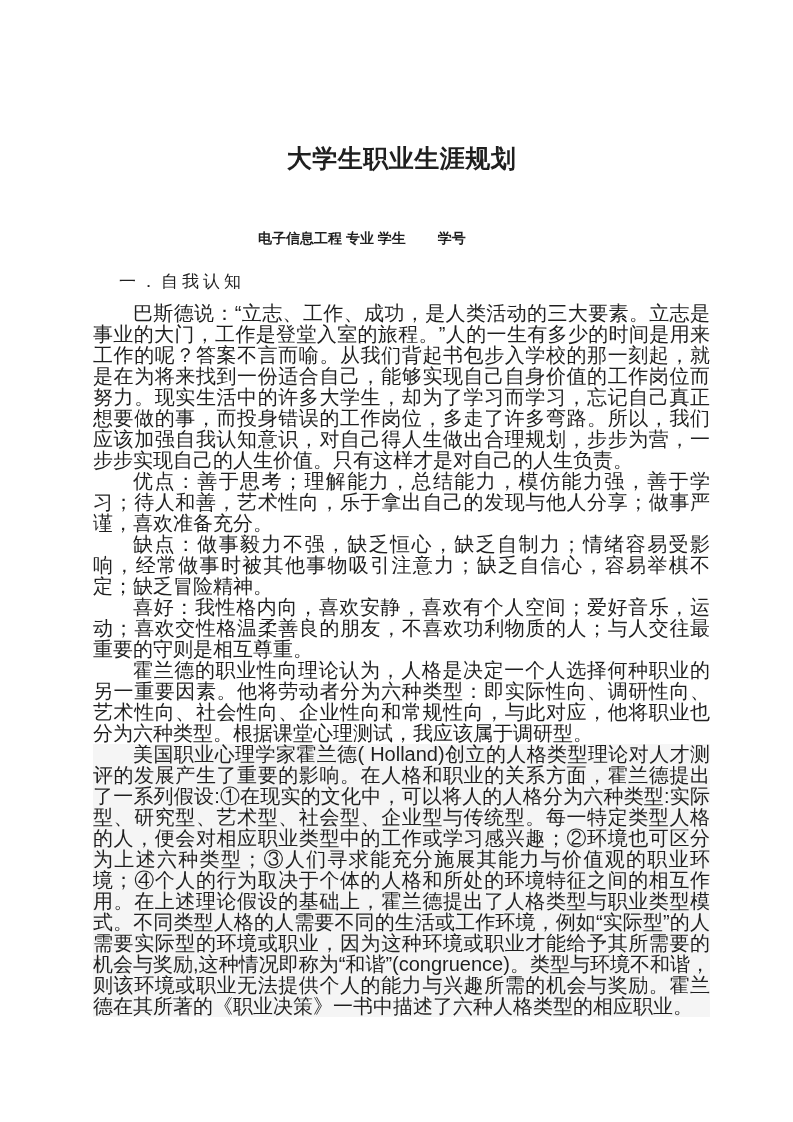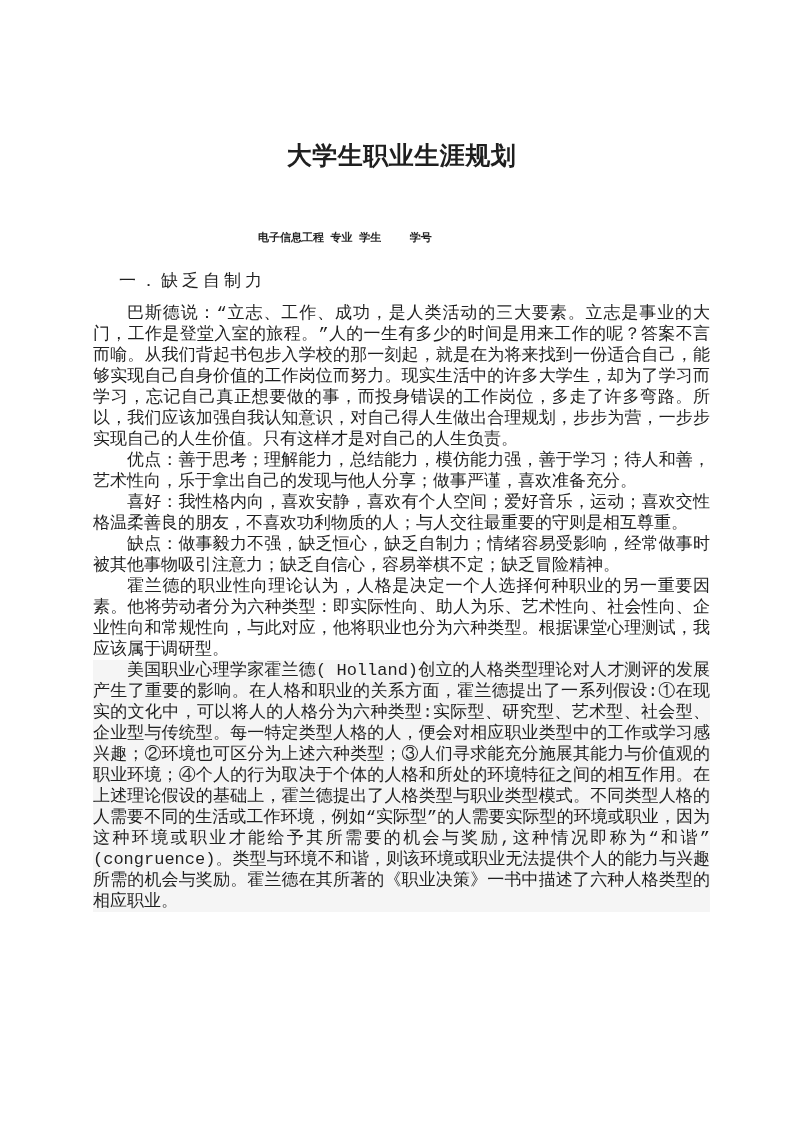--- a/index.html
+++ b/index.html
@@ -8,76 +8,76 @@
     --hl-bg: #f5f5f5;
   }
   * { margin: 0; padding: 0; box-sizing: border-box; }
   html, body { background: var(--page-bg); }
   .page {
     position: relative;
     width: 793px;
     height: 1122px;
     background: var(--page-bg);
     color: var(--text-color);
-    font-family: Liberation Mono, monospace;
+    font-family: Liberation Sans, sans-serif;
     overflow: hidden;
   }
   .content {
     position: absolute;
     left: 93px;
     right: 83px;
     top: 0;
   }
   .doc-title {
     margin-top: 141px;
     text-align: center;
     font-size: 25px;
     font-weight: bold;
     letter-spacing: 0.5px;
     line-height: 34px;
   }
   .doc-subtitle {
     margin-top: 52px;
     margin-left: 165px;
-    font-size: 11px;
+    font-size: 14px;
     font-weight: bold;
     line-height: 23px;
     white-space: pre-wrap;
   }
   .section-heading {
     margin-top: 21px;
     margin-left: 26px;
     font-size: 17px;
     font-weight: normal;
     letter-spacing: 4px;
     line-height: 21px;
   }
   .body-text {
     margin-top: 11px;
-    font-size: 17px;
+    font-size: 20px;
     line-height: 21px;
     text-align: justify;
   }
   .body-text p {
     text-indent: 2em;
   }
   .body-text p.highlight {
     background: var(--hl-bg);
   }
 </style>
 </head>
 <body>
 
 <div class="page">
   <div class="content">
     <h1 class="doc-title">大学生职业生涯规划</h1>
     <div class="doc-subtitle">电子信息工程 专业 学生　　 学号</div>
-    <h2 class="section-heading">一．缺乏自制力</h2>
+    <h2 class="section-heading">一．自我认知</h2>
     <div class="body-text">
       <p>巴斯德说：“立志、工作、成功，是人类活动的三大要素。立志是事业的大门，工作是登堂入室的旅程。”人的一生有多少的时间是用来工作的呢？答案不言而喻。从我们背起书包步入学校的那一刻起，就是在为将来找到一份适合自己，能够实现自己自身价值的工作岗位而努力。现实生活中的许多大学生，却为了学习而学习，忘记自己真正想要做的事，而投身错误的工作岗位，多走了许多弯路。所以，我们应该加强自我认知意识，对自己得人生做出合理规划，步步为营，一步步实现自己的人生价值。只有这样才是对自己的人生负责。</p>
       <p>优点：善于思考；理解能力，总结能力，模仿能力强，善于学习；待人和善，艺术性向，乐于拿出自己的发现与他人分享；做事严谨，喜欢准备充分。</p>
+      <p>缺点：做事毅力不强，缺乏恒心，缺乏自制力；情绪容易受影响，经常做事时被其他事物吸引注意力；缺乏自信心，容易举棋不定；缺乏冒险精神。</p>
       <p>喜好：我性格内向，喜欢安静，喜欢有个人空间；爱好音乐，运动；喜欢交性格温柔善良的朋友，不喜欢功利物质的人；与人交往最重要的守则是相互尊重。</p>
-      <p>缺点：做事毅力不强，缺乏恒心，缺乏自制力；情绪容易受影响，经常做事时被其他事物吸引注意力；缺乏自信心，容易举棋不定；缺乏冒险精神。</p>
-      <p>霍兰德的职业性向理论认为，人格是决定一个人选择何种职业的另一重要因素。他将劳动者分为六种类型：即实际性向、助人为乐、艺术性向、社会性向、企业性向和常规性向，与此对应，他将职业也分为六种类型。根据课堂心理测试，我应该属于调研型。</p>
+      <p>霍兰德的职业性向理论认为，人格是决定一个人选择何种职业的另一重要因素。他将劳动者分为六种类型：即实际性向、调研性向、艺术性向、社会性向、企业性向和常规性向，与此对应，他将职业也分为六种类型。根据课堂心理测试，我应该属于调研型。</p>
       <p class="highlight">美国职业心理学家霍兰德( Holland)创立的人格类型理论对人才测评的发展产生了重要的影响。在人格和职业的关系方面，霍兰德提出了一系列假设:①在现实的文化中，可以将人的人格分为六种类型:实际型、研究型、艺术型、社会型、企业型与传统型。每一特定类型人格的人，便会对相应职业类型中的工作或学习感兴趣；②环境也可区分为上述六种类型；③人们寻求能充分施展其能力与价值观的职业环境；④个人的行为取决于个体的人格和所处的环境特征之间的相互作用。在上述理论假设的基础上，霍兰德提出了人格类型与职业类型模式。不同类型人格的人需要不同的生活或工作环境，例如“实际型”的人需要实际型的环境或职业，因为这种环境或职业才能给予其所需要的机会与奖励,这种情况即称为“和谐”(congruence)。类型与环境不和谐，则该环境或职业无法提供个人的能力与兴趣所需的机会与奖励。霍兰德在其所著的《职业决策》一书中描述了六种人格类型的相应职业。</p>
     </div>
   </div>
 </div>
 
 </body></html>

